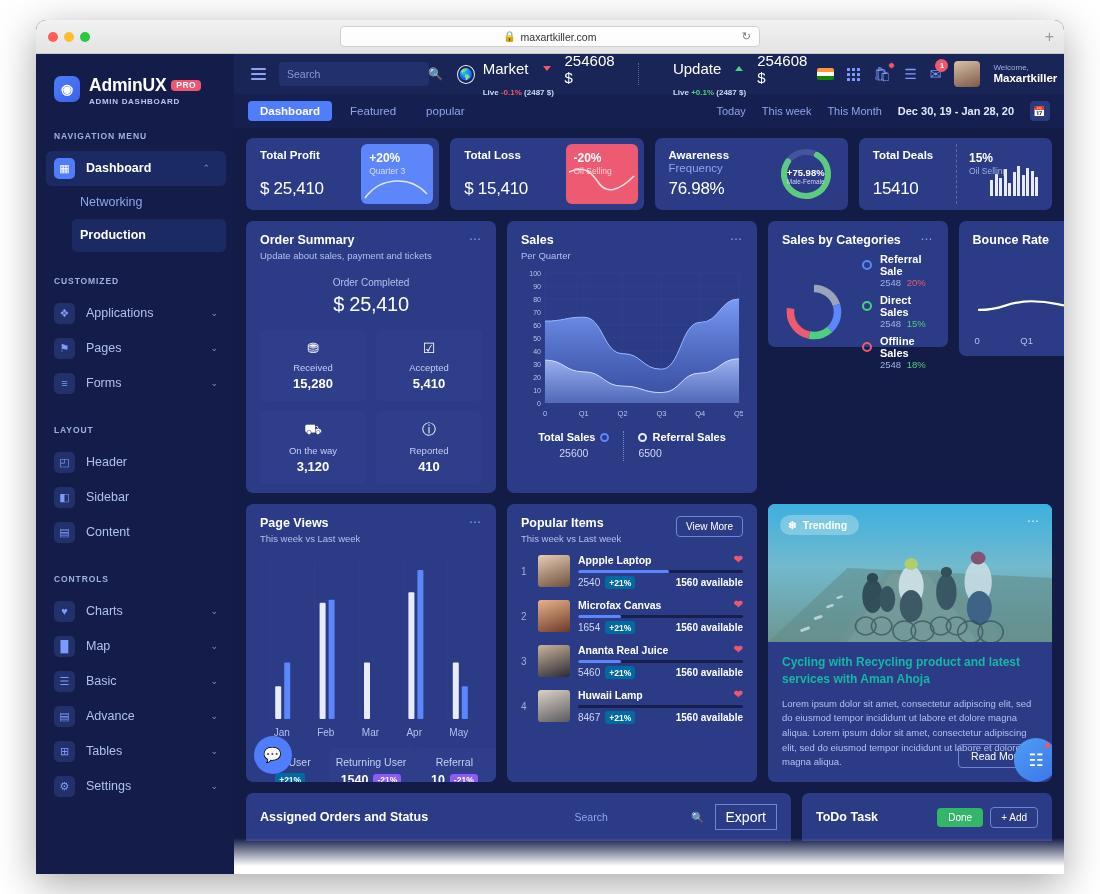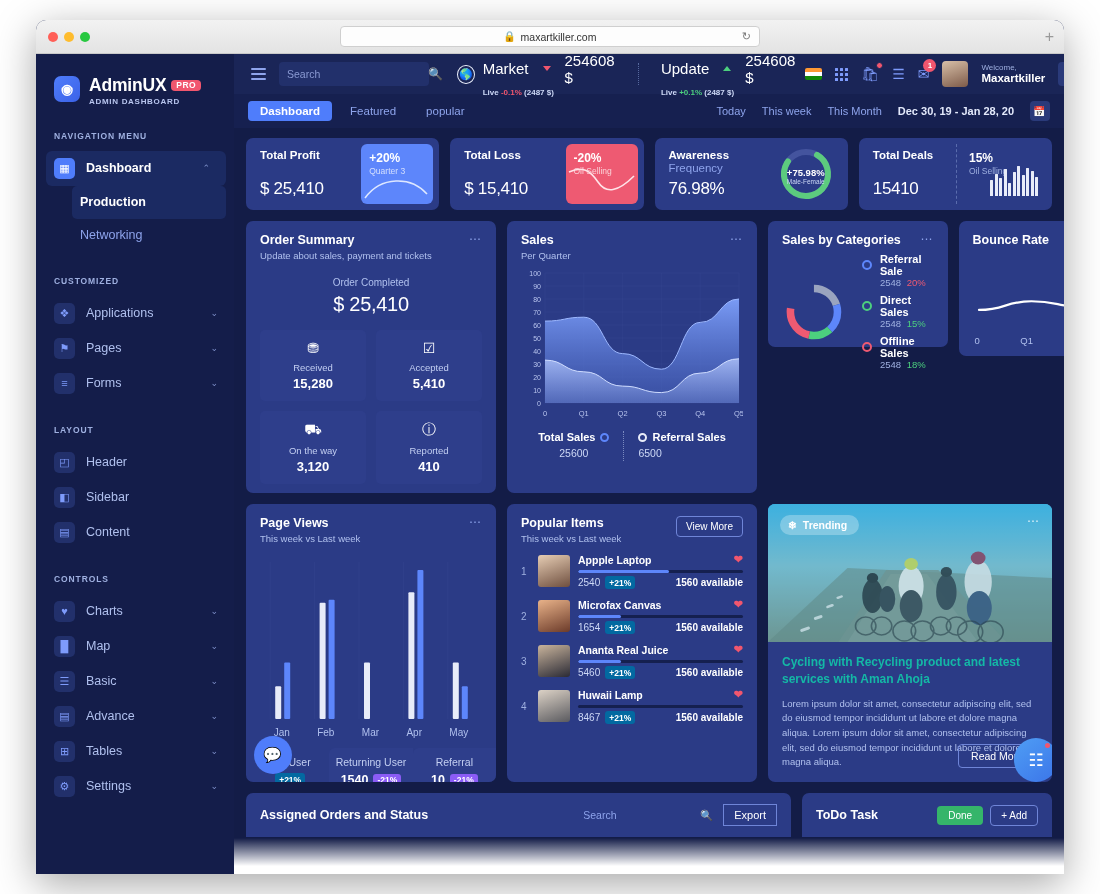--- a/index.html
+++ b/index.html
@@ -284,21 +284,21 @@
     justify-content: center; color: #fff; font-size: 15px; cursor: pointer; z-index: 6;
   }
 
   
   .bottomrow { display: flex; gap: 11px; }
   .bot { background: #2b3b86; border-radius: 7px 7px 0 0; padding: 11px 14px; display: flex; align-items: center; }
   .bot.a { flex: 1; }
   .bot.b { width: 250px; flex: 0 0 250px; }
   .bot-title { font-size: 12.5px; font-weight: bold; color: #fff; }
   .bot-search { margin-left: auto; display: flex; align-items: center; gap: 6px; width: 130px; color: #8ea4ec; font-size: 10.5px; }
-  .bot-btn { margin-left: 10px; font-size: 11px; color: #fff; border: 1px solid #6f85d8; border-radius: 0; padding: 4px 10px; }
+  .bot-btn { margin-left: 10px; font-size: 14px; color: #fff; border: 1px solid #6f85d8; border-radius: 0; padding: 4px 10px; }
   .grn-btn { margin-left: auto; background: #35b56a; color: #fff; font-size: 10px; border-radius: 4px; padding: 4px 11px; }
   .add-btn { margin-left: 7px; font-size: 10px; color: #fff; border: 1px solid #6f85d8; border-radius: 4px; padding: 4px 10px; }
   .fade {
     position: absolute; left: 0; right: 0; bottom: 0; height: 36px;
     background: linear-gradient(rgba(19,28,71,0), #ffffff 78%);
     pointer-events: none; z-index: 10;
   }
 </style>
 </head>
 <body>
@@ -331,22 +331,22 @@
           <div class="brand-sub">ADMIN DASHBOARD</div>
         </div>
       </div>
       <div id="nav-root">
           <div class="nav-section">NAVIGATION MENU</div>
           <div class="nav-item active">
             <span class="nav-ico">▦</span>
             <span class="nav-label">Dashboard</span>
             <span class="chev">⌃</span>
           </div>
+          <div class="sub-item">Networking</div>
           <div class="sub-item active">Production</div>
-          <div class="sub-item">Networking</div>
           <div class="nav-section">CUSTOMIZED</div>
           <div class="nav-item">
             <span class="nav-ico">❖</span>
             <span class="nav-label">Applications</span>
             <span class="chev">⌄</span>
           </div>
           <div class="nav-item">
             <span class="nav-ico">⚑</span>
             <span class="nav-label">Pages</span>
             <span class="chev">⌄</span>
@@ -425,21 +425,21 @@
               <span>254608 $</span>
             </div>
             <div class="tick-sub">
               <span>Live</span>
               <span class="neg">-0.1%</span>
               <span>(2487 $)</span>
             </div>
           </div>
         </div>
         <div class="tick-div"></div>
-        <div class="ticker" style="margin-left:0">
+        <div class="ticker" style="margin-left:12px">
           <div>
             <div class="tick-main">
               <span>Update</span>
               <span class="tri-up"></span>
               <span>254608 $</span>
             </div>
             <div class="tick-sub">
               <span>Live</span>
               <span class="pos">+0.1%</span>
               <span>(2487 $)</span>

